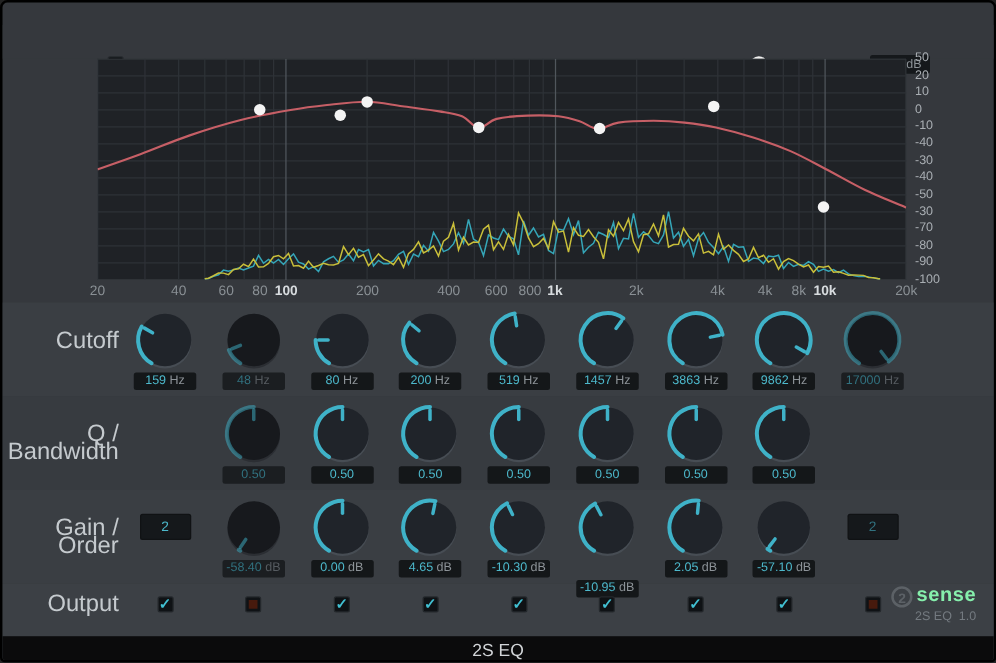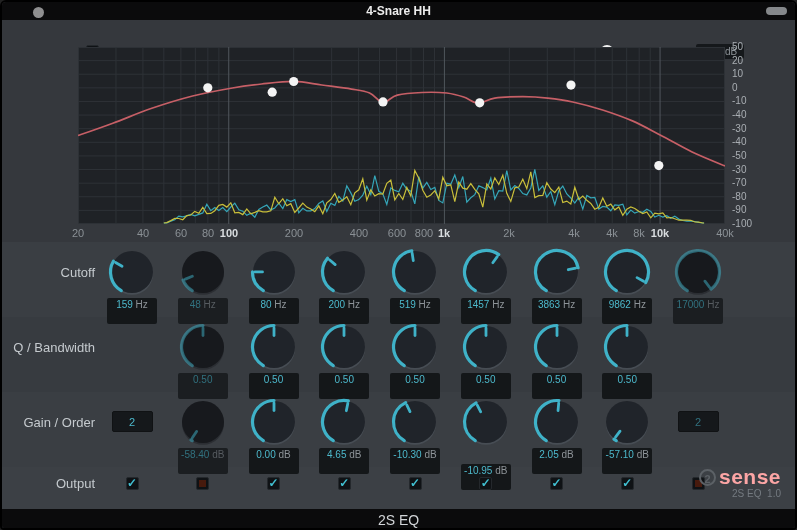--- a/index.html
+++ b/index.html
@@ -31,47 +31,42 @@
   
   #plot{position:absolute;left:76px;top:45px;}
   .ylab{position:absolute;left:730px;width:40px;height:10px;font-size:10px;color:#a9aeb3;line-height:10px;}
   .xlab{position:absolute;top:225px;width:40px;text-align:center;font-size:11px;color:#8a9095;line-height:12px;}
   .xlab.major{color:#d8dcdf;font-weight:bold;}
   
   #rows-bg1{position:absolute;left:0;top:240px;width:100%;height:75px;background:#3a3e43;}
   #rows-bg2{position:absolute;left:0;top:315px;width:100%;height:75px;background:#373b40;}
   #rows-bg3{position:absolute;left:0;top:390px;width:100%;height:75px;background:#3a3e43;}
   #rows-bg4{position:absolute;left:0;top:465px;width:100%;height:42px;background:#3c4045;}
-  .rowlabel{position:absolute;left:0px;width:93px;text-align:right;font-size:13px;color:#c5cace;line-height:14px;}
+  .rowlabel{position:absolute;left:0px;width:93px;text-align:right;font-size:19px;color:#c5cace;line-height:14px;}
   .knob{position:absolute;width:50px;height:50px;}
-  .vbox{position:absolute;width:50px;height:26px;background:#141719;border-radius:2px;
+  .vbox{position:absolute;width:50px;height:14px;background:#141719;border-radius:2px;
         font-size:10px;line-height:14px;text-align:center;white-space:nowrap;}
   .vbox.dim .num{color:#31717f;} .vbox.dim .unit{color:#565b60;} .vbox.dim{background:#1b1e21;}
   .orderbox{position:absolute;width:41px;height:21px;background:#15181b;border:1px solid #101214;border-radius:2px;
         font-size:11px;line-height:21px;text-align:center;box-sizing:border-box;}
   .orderbox.dim .num{color:#31717f;}
   
   #brand{position:absolute;right:14px;top:466px;width:120px;text-align:right;}
   #brand .logoline{display:flex;justify-content:flex-end;align-items:center;gap:3px;}
   #logo-circle{display:inline-block;width:17px;height:17px;border:2px solid #5c6166;border-radius:50%;
         color:#5c6166;font-size:11px;font-weight:bold;line-height:17px;text-align:center;box-sizing:border-box;}
-  #logo-text{color:#fca5a5;font-size:21px;font-weight:bold;letter-spacing:0.5px;line-height:18px;}
+  #logo-text{color:#86efac;font-size:16px;font-weight:bold;letter-spacing:0.5px;line-height:18px;}
   #brand .version{margin-top:2px;font-size:10px;color:#747a80;}
   #footer{position:absolute;left:0;top:507px;width:100%;height:19px;background:#0b0b0c;}
   #footer .name{width:100%;text-align:center;color:#d2d5d8;font-size:14px;line-height:22px;}
 </style>
 </head>
 <body>
 
 <div id="win">
-  <div id="titlebar">
-    <div id="close-btn"></div>
-    <div class="title">4-Snare HH</div>
-    <div id="win-pill"></div>
-  </div>
 
   <div id="header">
     <div class="chk" id="show-spec-box">
         <span class="tick">✓</span>
       </div>
     <div id="show-spec-label">Show Spectrum</div>
     <div id="outgain-label">Output Gain</div>
     <div id="outgain-track">
       <div id="outgain-fill" style="width: 77px;"></div>
       <div id="outgain-thumb" style="left: 70px;"></div>
@@ -161,21 +156,21 @@
       <div class="xlab" style="left:272px">200</div>
       <div class="xlab" style="left:337px">400</div>
       <div class="xlab" style="left:375px">600</div>
       <div class="xlab" style="left:402px">800</div>
       <div class="xlab major" style="left:422px">1k</div>
       <div class="xlab" style="left:487px">2k</div>
       <div class="xlab" style="left:552px">4k</div>
       <div class="xlab" style="left:590px">4k</div>
       <div class="xlab" style="left:617px">8k</div>
       <div class="xlab major" style="left:638px">10k</div>
-      <div class="xlab" style="left:703px">40k</div>
+      <div class="xlab" style="left:703px">20k</div>
     </div>
 
   <div id="rows-bg1"></div>
   <div id="rows-bg2"></div>
   <div id="rows-bg3"></div>
   <div id="rows-bg4"></div>
 
   <div class="rowlabel" style="top:264px">Cutoff</div>
   <div class="rowlabel" style="top:339px">Q / Bandwidth</div>
   <div class="rowlabel" style="top:414px">Gain / Order</div>

